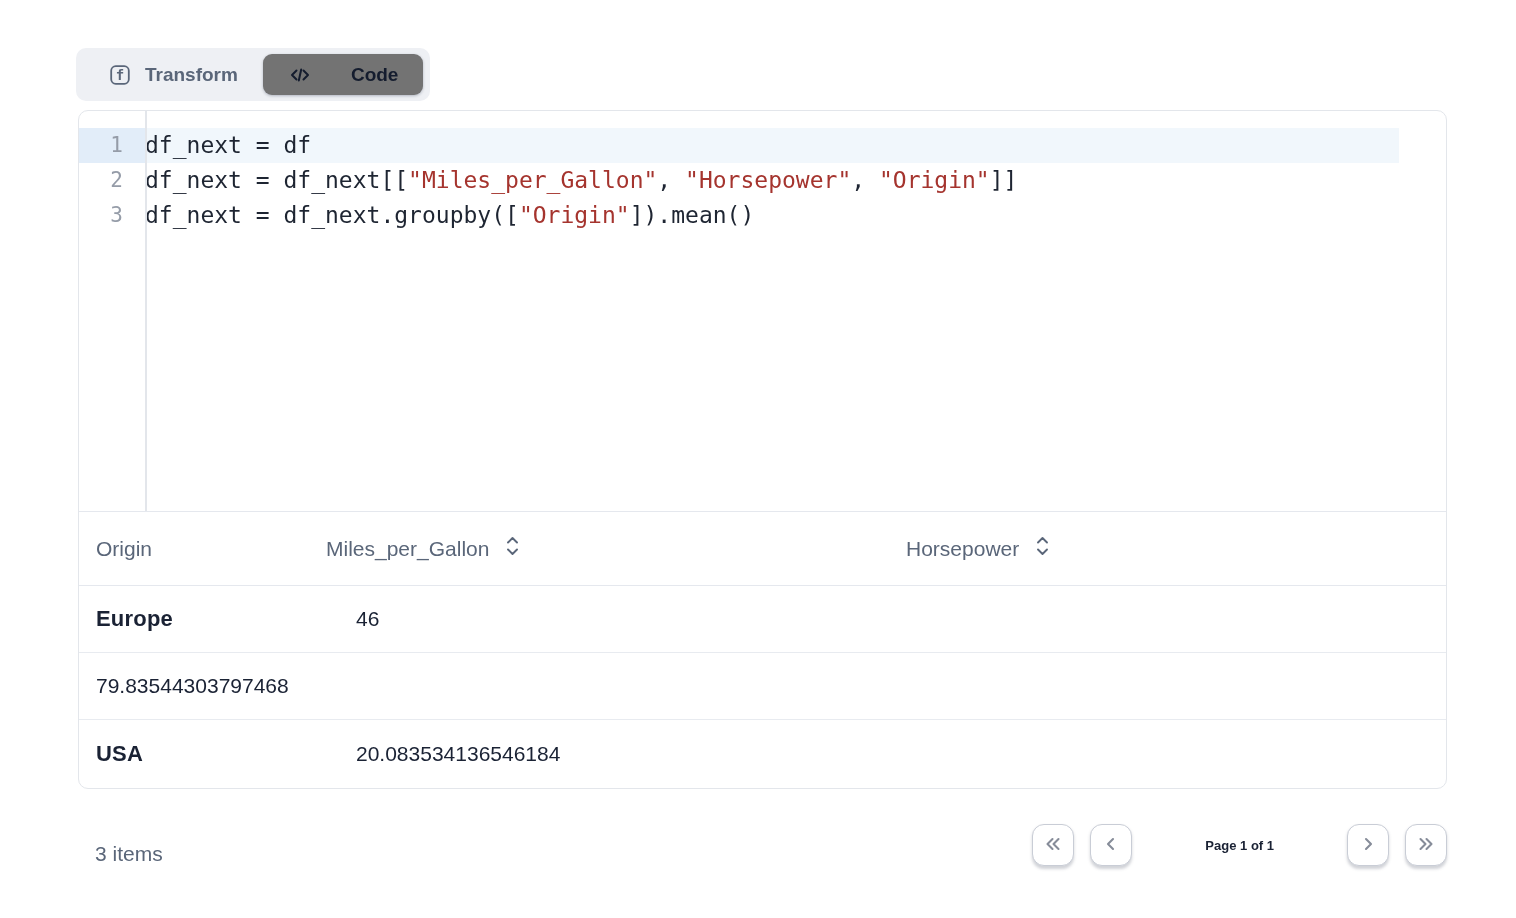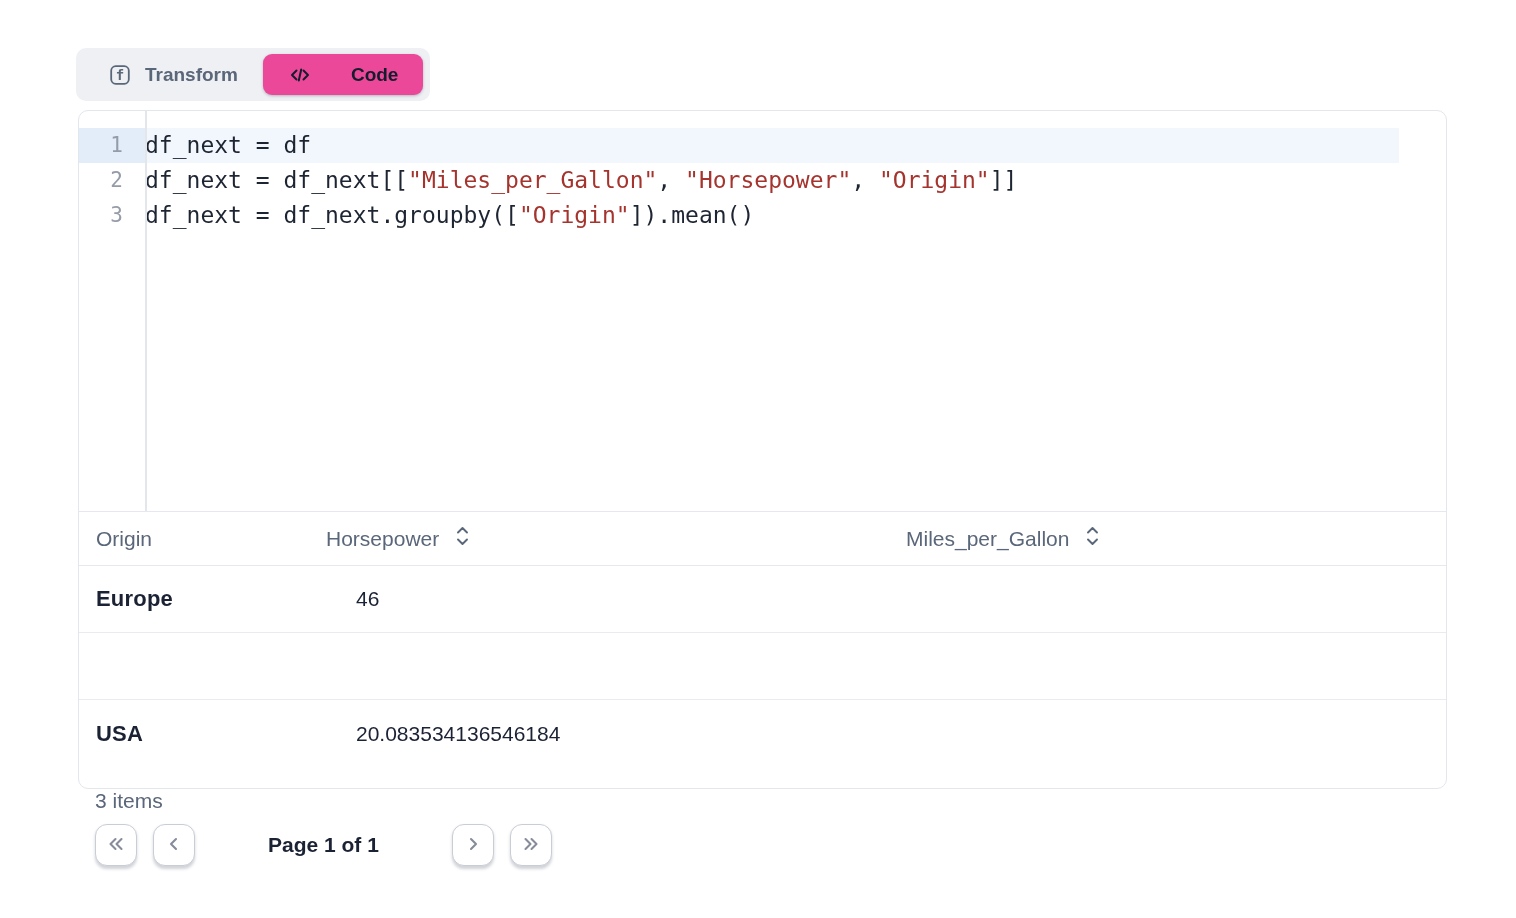--- a/index.html
+++ b/index.html
@@ -27,21 +27,21 @@
     display:flex; align-items:center; gap:13px;
     padding:0 25px;
     height:41px;
     border-radius:9px;
     font-size:19px; font-weight:600;
     color:#5a6679;
     cursor:default;
     white-space:nowrap;
   }
   .tab.active {
-    background:#ec4899;
+    background:#737373;
     color:#141c2e;
     box-shadow:0 1px 3px rgba(25,35,60,0.28);
     gap:39px;
   }
   .tab svg { display:block; }
 
   
   .card {
     margin-top:9px;
     width:1369px; height:679px;
@@ -77,55 +77,54 @@
   .str { color:#a5342e; }
 
   
   .thead, .trow {
     display:grid;
     grid-template-columns:230px 580px 1fr;
     align-items:center;
     padding-left:17px;
   }
   .thead {
-    height:55px;
+    height:75px;
     border-top:1.5px solid #e5e8ee;
     border-bottom:1.5px solid #e5e8ee;
     color:#5a6679;
     font-size:21px;
   }
   .th { display:flex; align-items:center; gap:15px; }
   .trow {
     height:67px;
     border-bottom:1.5px solid #e8ebf0;
     font-size:21px;
     gap:30px;
   }
   .trow:last-child { border-bottom:none; }
   .origin-cell { font-weight:bold; font-size:22px; letter-spacing:0.2px; }
 
   
   .footer {
-    display:flex; align-items:flex-start; justify-content:space-between;
+    display:flex; align-items:flex-end; justify-content:space-between;
     height:77px;
     padding-left:17px;
-    flex-direction:column;
   }
   .items-count { color:#5a6679; font-size:21px; }
   .pager { display:flex; align-items:center; gap:16px; }
   .pbtn {
     width:42px; height:42px;
     border-radius:12px;
     border:1.5px solid #c9cdd6;
     background:#ffffff;
     box-shadow:0 2.5px 3px rgba(70,80,100,0.25);
     display:flex; align-items:center; justify-content:center;
     padding:0; cursor:pointer;
   }
-  .page-label { font-size:21px; font-weight:600; color:#1a2234; margin:0 57px; white-space:nowrap; }
+  .page-label { font-size:13px; font-weight:600; color:#1a2234; margin:0 57px; white-space:nowrap; }
 </style>
 </head>
 <body>
 
 <div class="wrap">
 
   
   <div class="tabbar">
     <div class="tab">
       <span>
@@ -168,44 +167,45 @@
         <div class="ln">3</div>
         <div class="cl"><span>df_next = df_next.groupby([</span><span class="str">"Origin"</span><span>]).mean()</span></div>
       </div>
     </div>
 
     <div class="thead">
       <div class="th">
         <span>Origin</span>
       </div>
       <div class="th">
-        <span>Horsepower</span>
+        <span>Miles_per_Gallon</span>
         <span>
           <svg width="17" height="22" viewBox="0 0 17 22" fill="none" stroke="#5a6679" stroke-width="1.9" stroke-linecap="round" stroke-linejoin="round">
             <polyline points="4,7.5 8.5,3 13,7.5"></polyline>
             <polyline points="4,14.5 8.5,19 13,14.5"></polyline>
           </svg>
         </span>
       </div>
       <div class="th">
-        <span>Miles_per_Gallon</span>
+        <span>Horsepower</span>
         <span>
           <svg width="17" height="22" viewBox="0 0 17 22" fill="none" stroke="#5a6679" stroke-width="1.9" stroke-linecap="round" stroke-linejoin="round">
             <polyline points="4,7.5 8.5,3 13,7.5"></polyline>
             <polyline points="4,14.5 8.5,19 13,14.5"></polyline>
           </svg>
         </span>
       </div>
     </div>
 
     <div class="trow">
       <div class="origin-cell">Europe</div>
       <div>46</div>
     </div>
     <div class="trow">
+      <div>79.83544303797468</div>
     </div>
     <div class="trow">
       <div class="origin-cell">USA</div>
       <div>20.083534136546184</div>
     </div>
   </div>
 
   
   <div class="footer">
     <div class="items-count">3 items</div>

